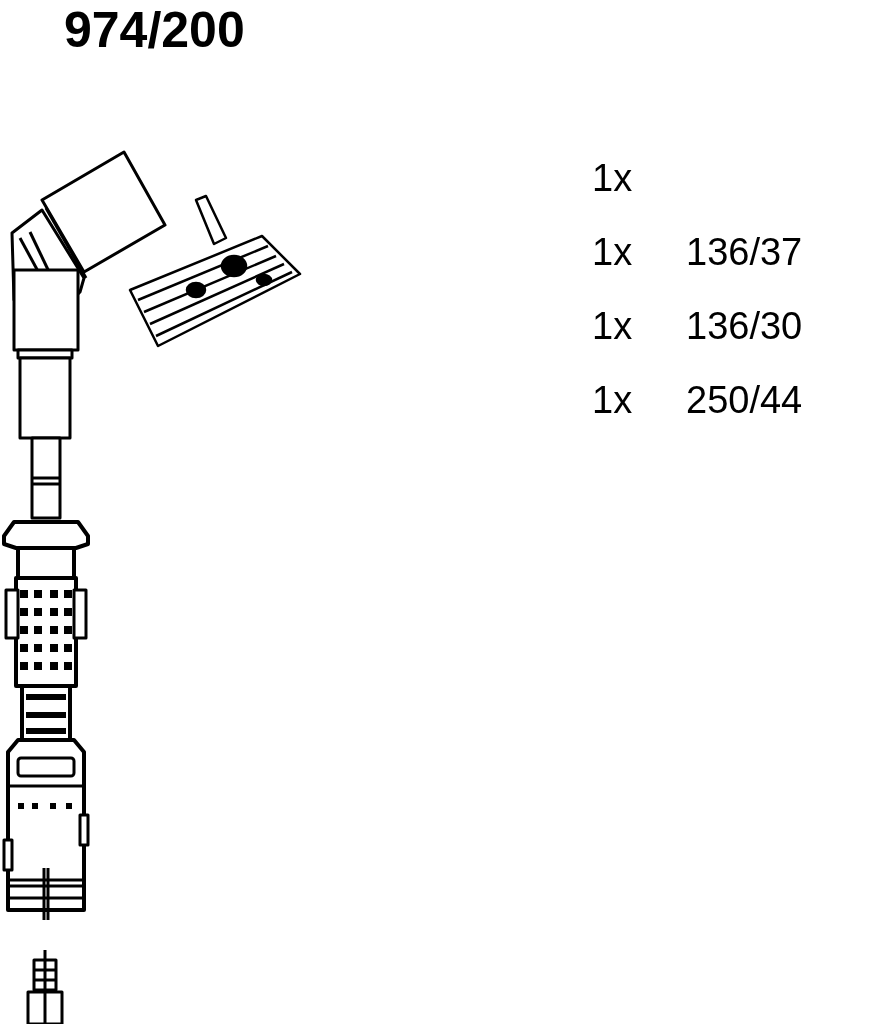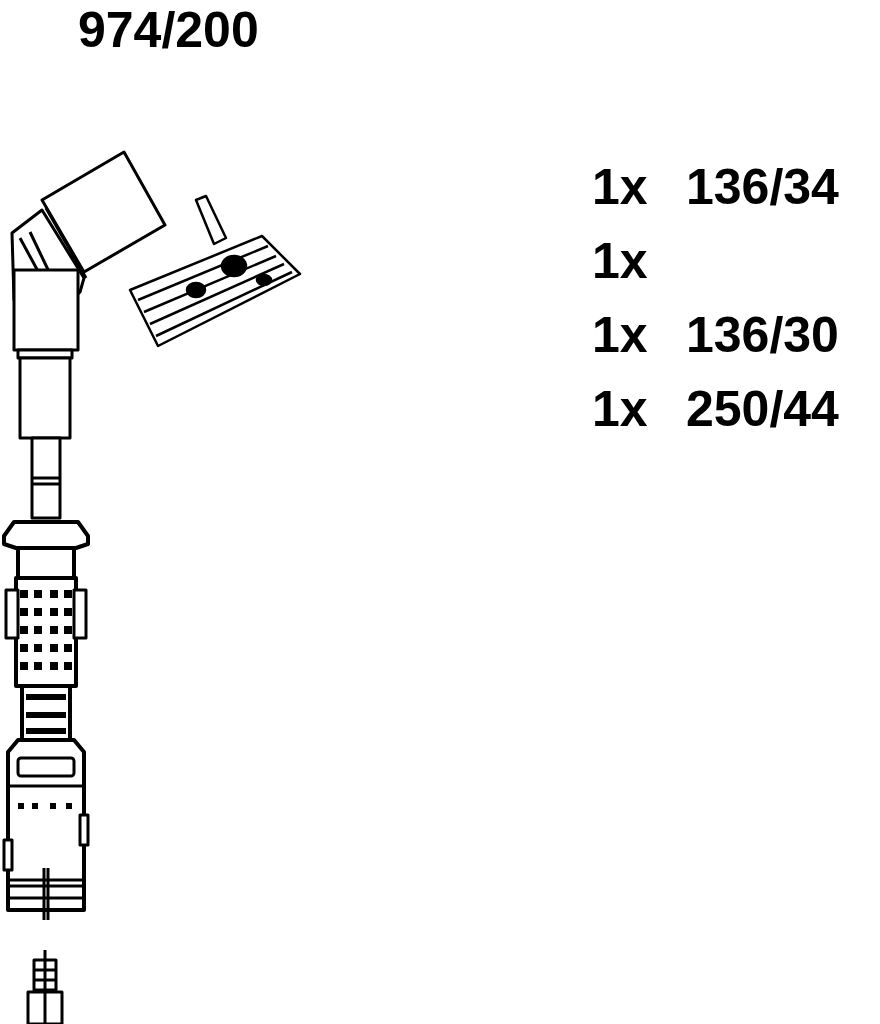--- a/index.html
+++ b/index.html
@@ -3,43 +3,43 @@
   <meta charset="utf-8">
   <style>
     html, body { margin: 0; padding: 0; }
     body {
       width: 880px; height: 1024px; background: #ffffff;
       position: relative; overflow: hidden;
       font-family: "Liberation Sans", sans-serif; color: #000;
     }
     .part-number {
       position: absolute; left: 64px; top: 0px;
-      font-size: 50px; font-weight: bold; letter-spacing: 0px; line-height: 60px; margin-left: 14px;
+      font-size: 50px; font-weight: bold; letter-spacing: 0px; line-height: 60px;
     }
     .parts-list { position: absolute; left: 592px; top: 150px; }
     .parts-row {
-      display: flex; height: 74px; align-items: center;
-      font-size: 50px; line-height: 56px; font-weight: bold;
+      display: flex; height: 74px; 
+      font-size: 38px; line-height: 56px;
     }
     .qty { width: 94px; }
     .code { }
     svg.drawing { position: absolute; left: 0; top: 0; }
   </style>
 </head>
 <body>
 
 <div class="part-number">974/200</div>
 
 <div class="parts-list">
   <div class="parts-row">
     <span class="qty">1x</span>
-    <span class="code">136/34</span>
   </div>
   <div class="parts-row">
     <span class="qty">1x</span>
+    <span class="code">136/37</span>
   </div>
   <div class="parts-row">
     <span class="qty">1x</span>
     <span class="code">136/30</span>
   </div>
   <div class="parts-row">
     <span class="qty">1x</span>
     <span class="code">250/44</span>
   </div>
 </div>

